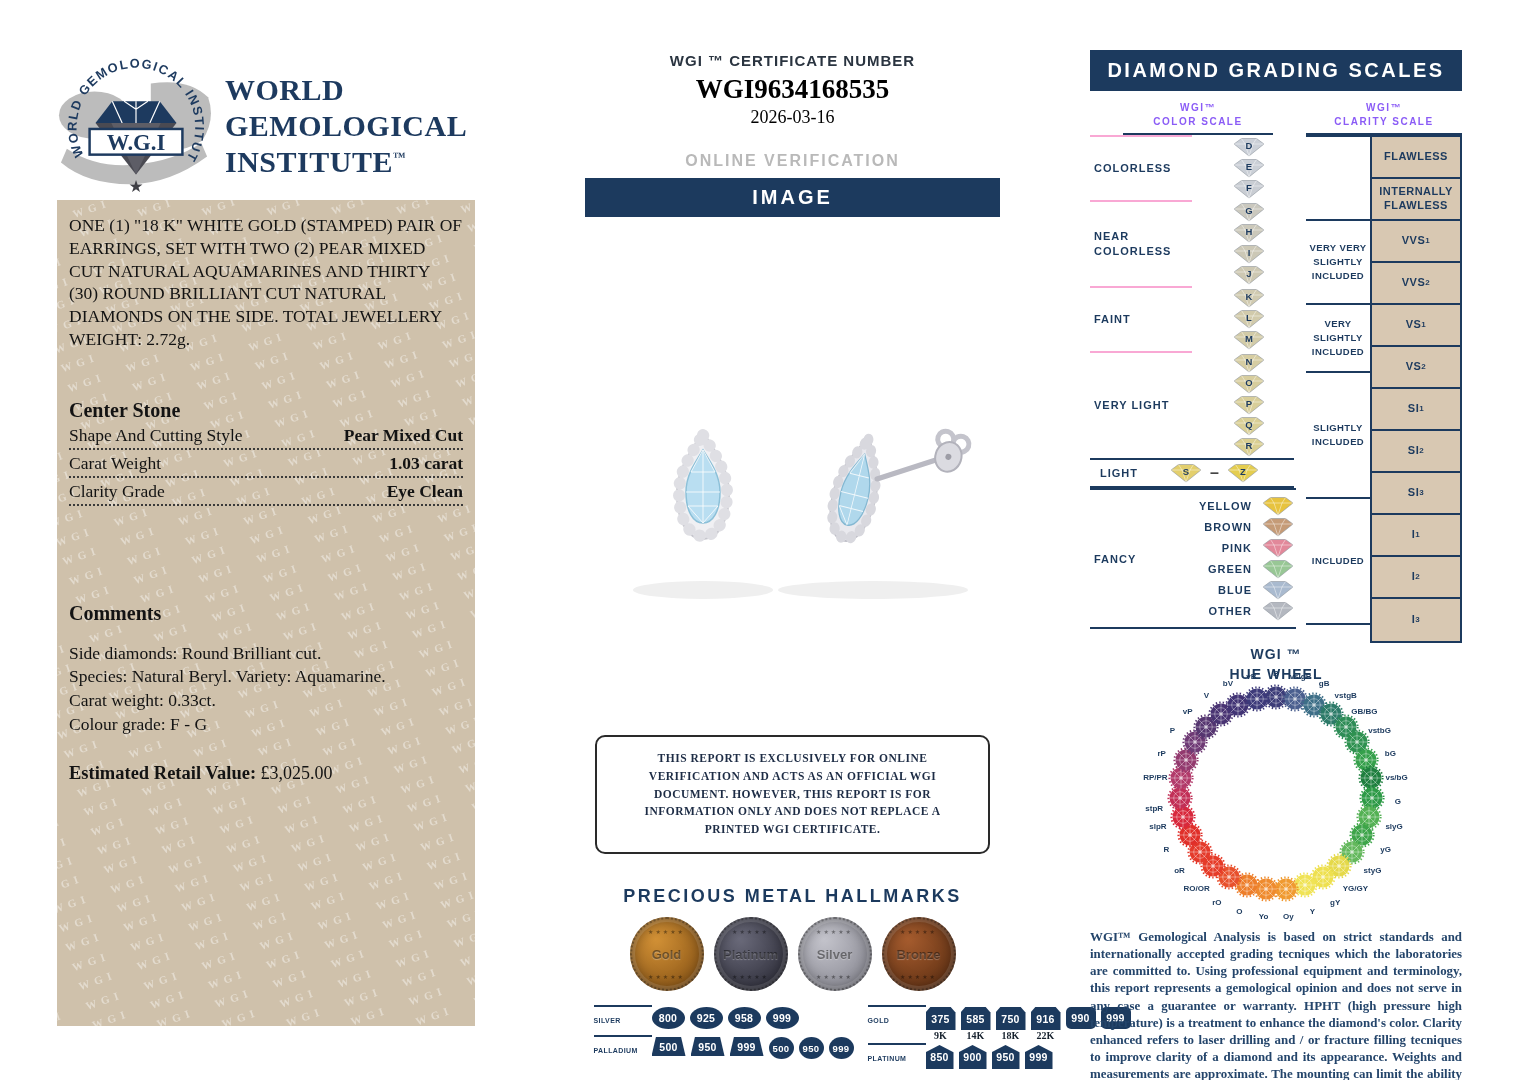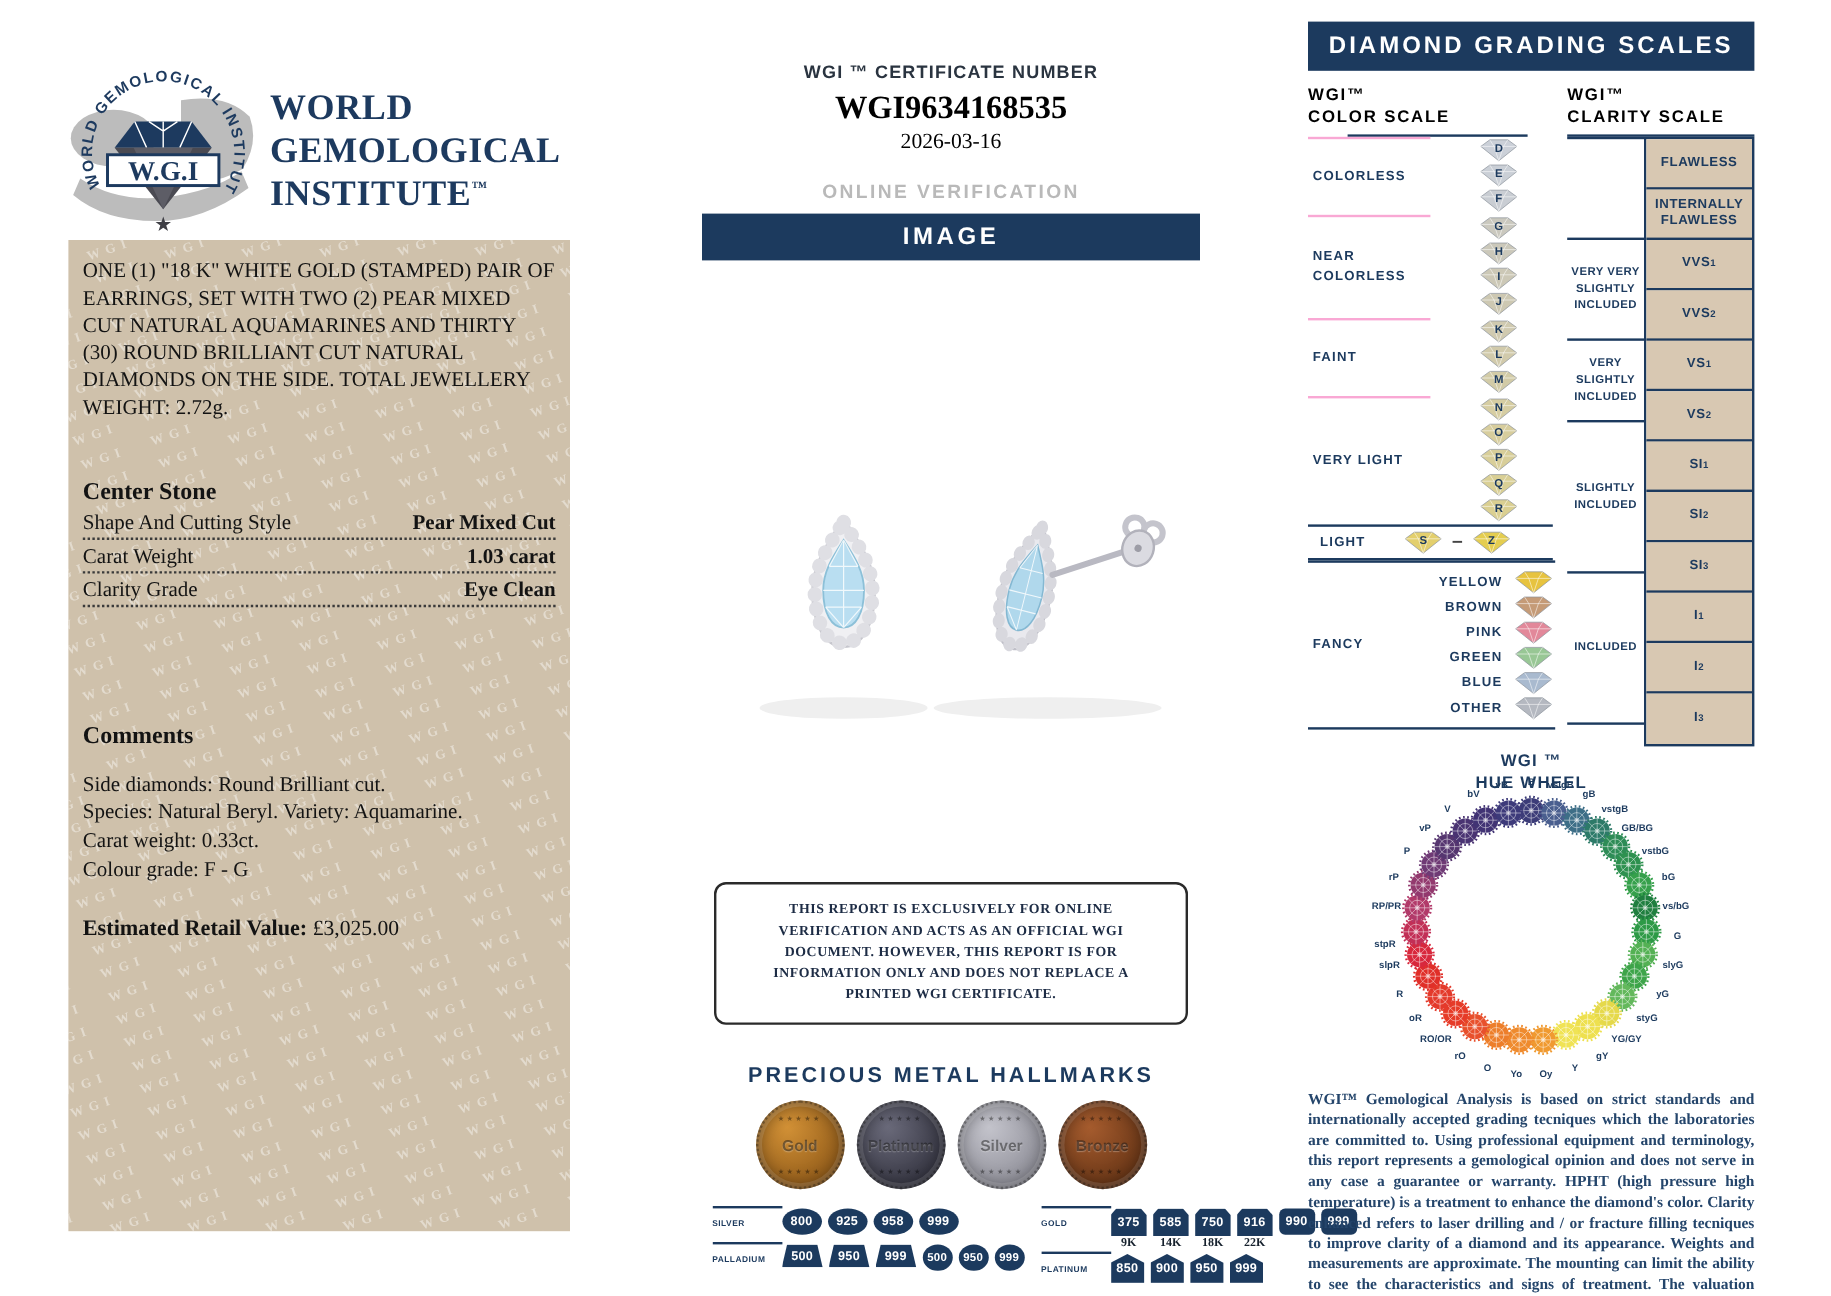--- a/index.html
+++ b/index.html
@@ -68,25 +68,25 @@
   .trap{width:34px;height:19px;clip-path:polygon(13% 0,87% 0,100% 100%,0 100%);}
   .scallop{width:25px;height:22px;border-radius:50%;font-size:9.5px;}
   .shield{width:30px;height:23px;clip-path:polygon(0 24%,16% 0,84% 0,100% 24%,100% 100%,0 100%);}
   .rsq{width:30px;height:22px;border-radius:5px;}
   .house{width:28px;height:24px;clip-path:polygon(50% 0,100% 30%,100% 100%,0 100%,0 30%);}
   .stamp-sub{font-size:10px;font-weight:bold;color:#17222e;font-family:"Liberation Serif",serif;}
 
   
   .col-right{position:absolute;left:1090px;top:18px;width:372px;}
   .grading-bar{background:#1c3a5e;color:#fff;font-weight:bold;font-size:20px;
-               letter-spacing:2.5px;text-align:center;padding:9px 0;}
+               letter-spacing:2.5px;text-align:center;padding:9px 0;margin-top:32px;}
   .scales{display:flex;margin-top:10px;}
   .color-scale{width:216px;}
   .clarity-scale{width:156px;}
-  .scale-head{color:#000000;font-weight:bold;font-size:14px;
+  .scale-head{text-align:center;color:#8b5cf6;font-weight:bold;font-size:10px;
               letter-spacing:1.5px;line-height:1.35;}
   .color-rule{border-top:2px solid #1c3a5e;width:150px;margin:5px auto 0;}
   .clarity-rule{border-top:2px solid #1c3a5e;width:100%;margin-top:5px;}
   .cgroup{display:flex;align-items:stretch;}
   .cg-label{width:102px;border-top:2px solid #f9a8d4;font-size:11px;font-weight:bold;
             color:#1c3a5e;letter-spacing:1px;display:flex;align-items:center;
             padding-left:4px;line-height:1.4;box-sizing:border-box;}
   .cg-dias{flex:1;display:flex;flex-direction:column;align-items:center;padding:1px 0;}
   .cg-dias svg{margin:0.5px 0;}
   .light-row{display:flex;align-items:center;border-top:2px solid #1c3a5e;

